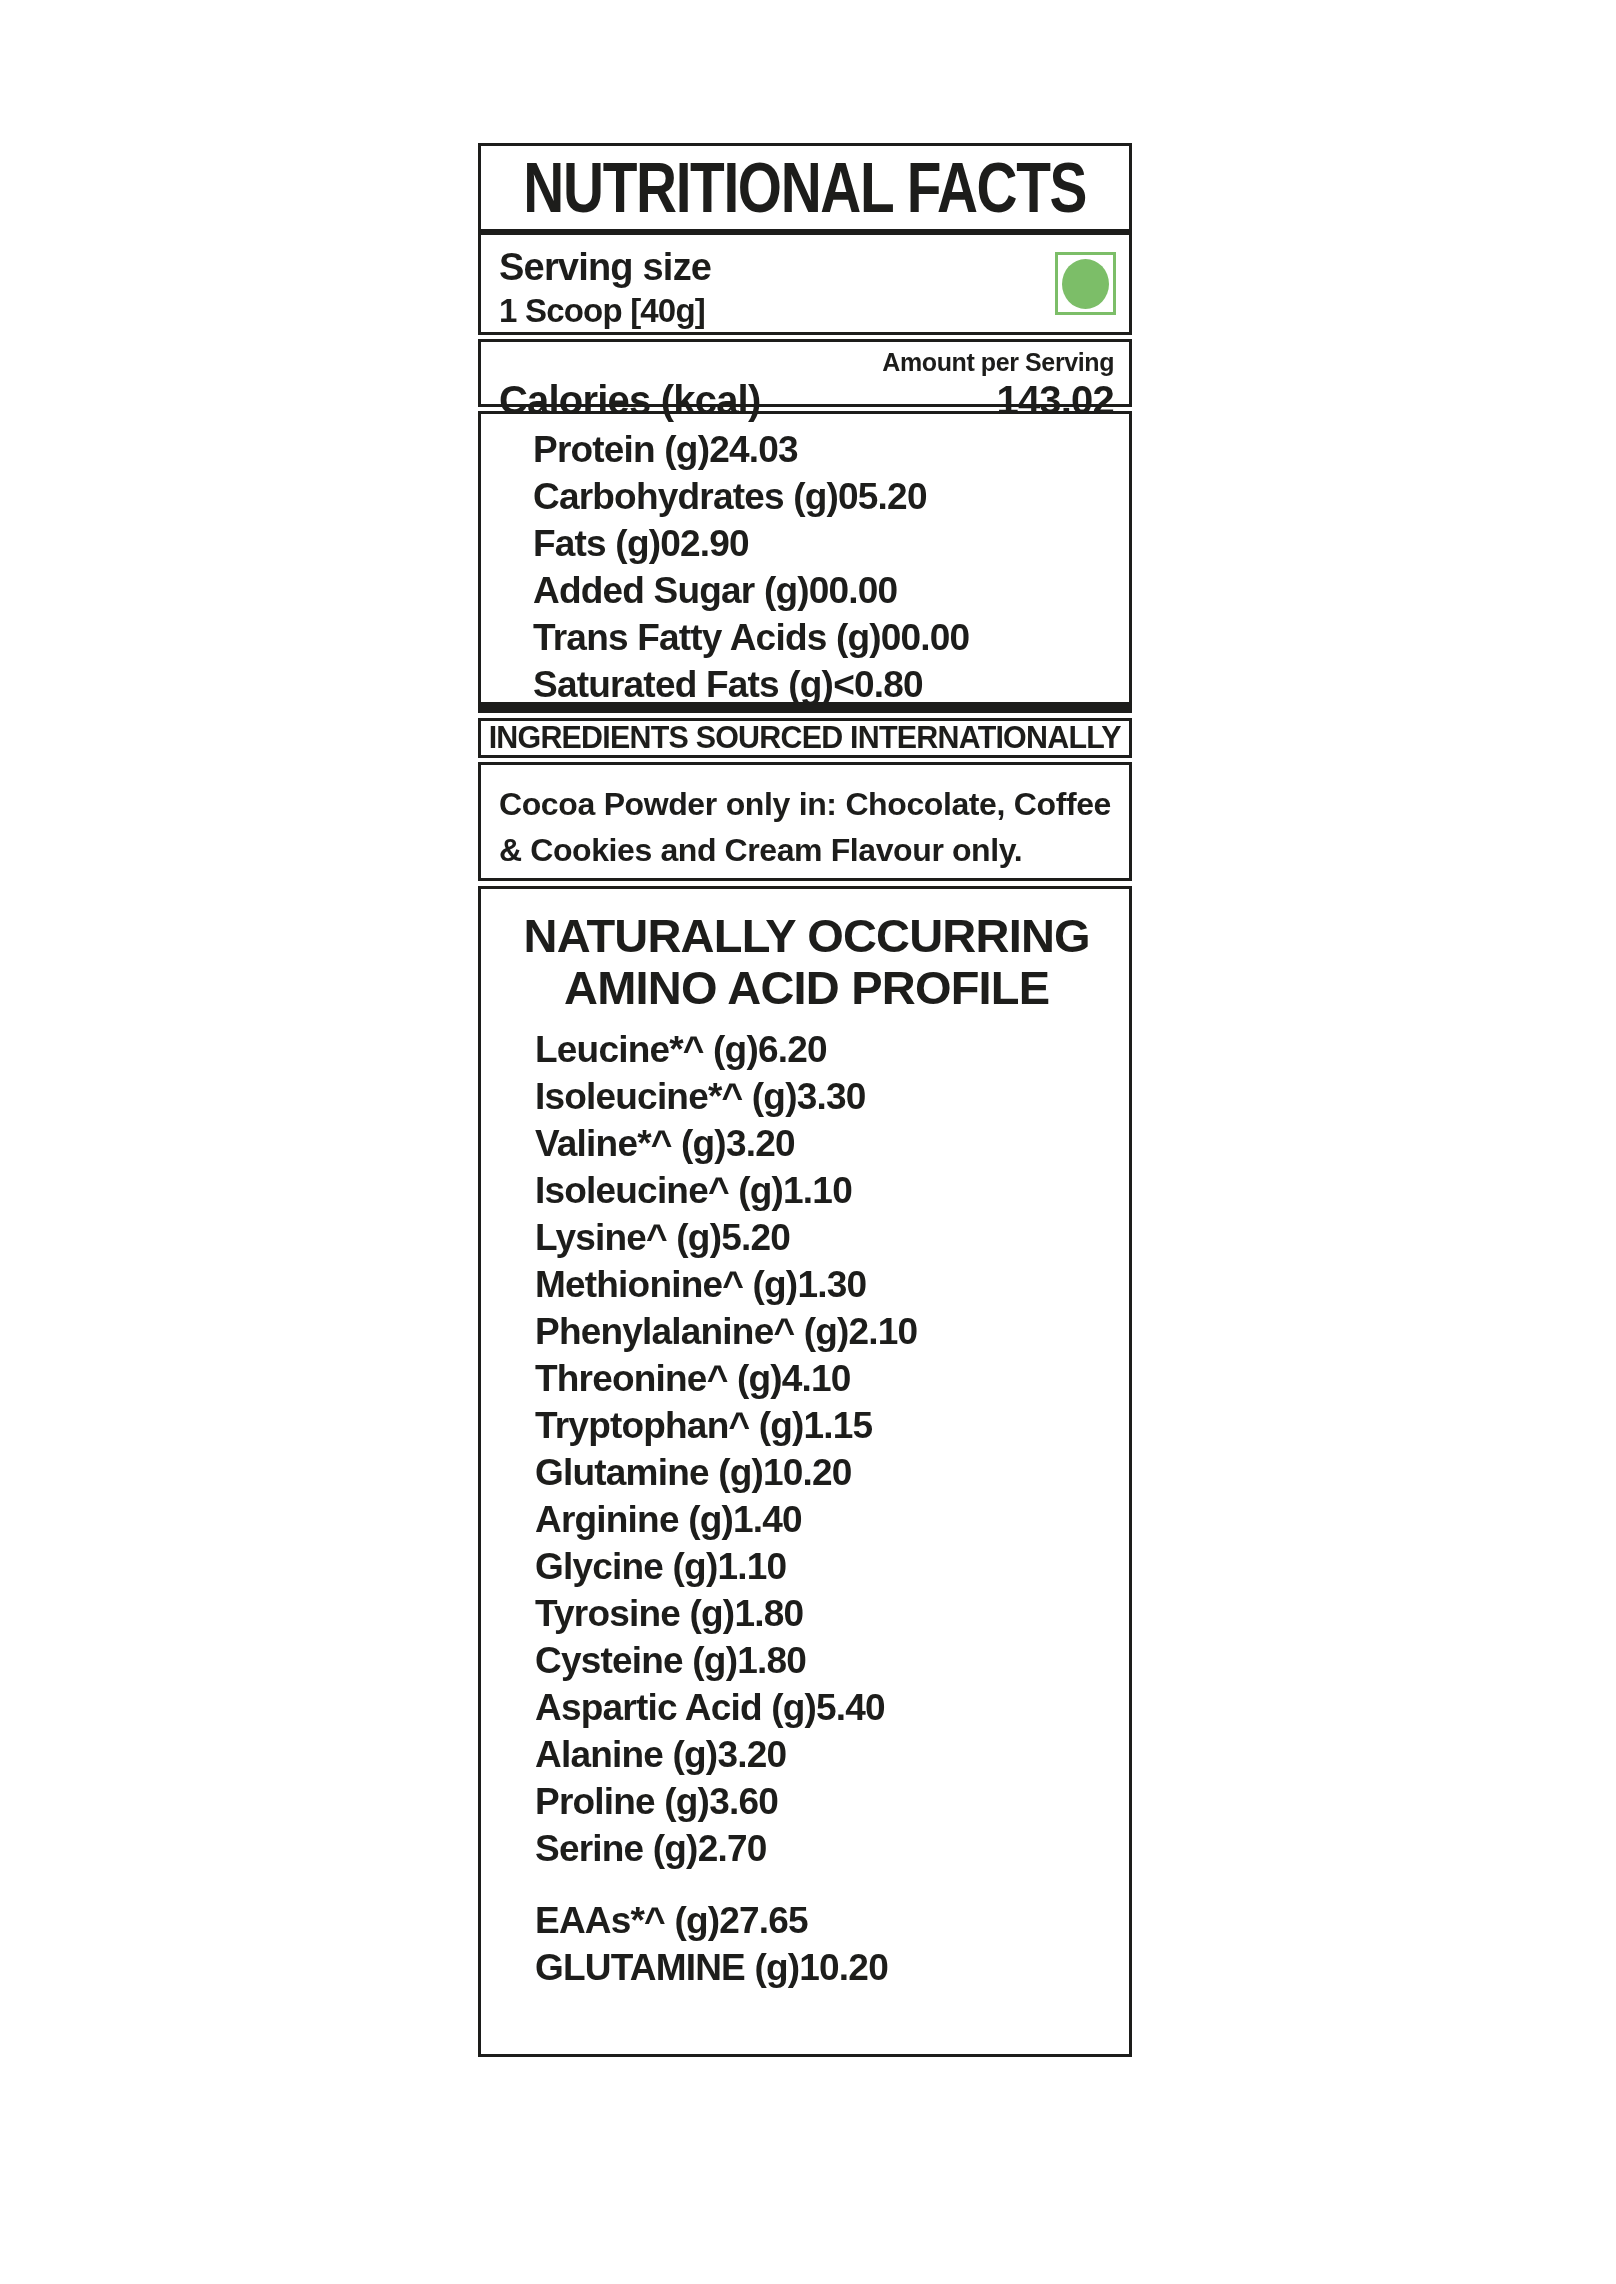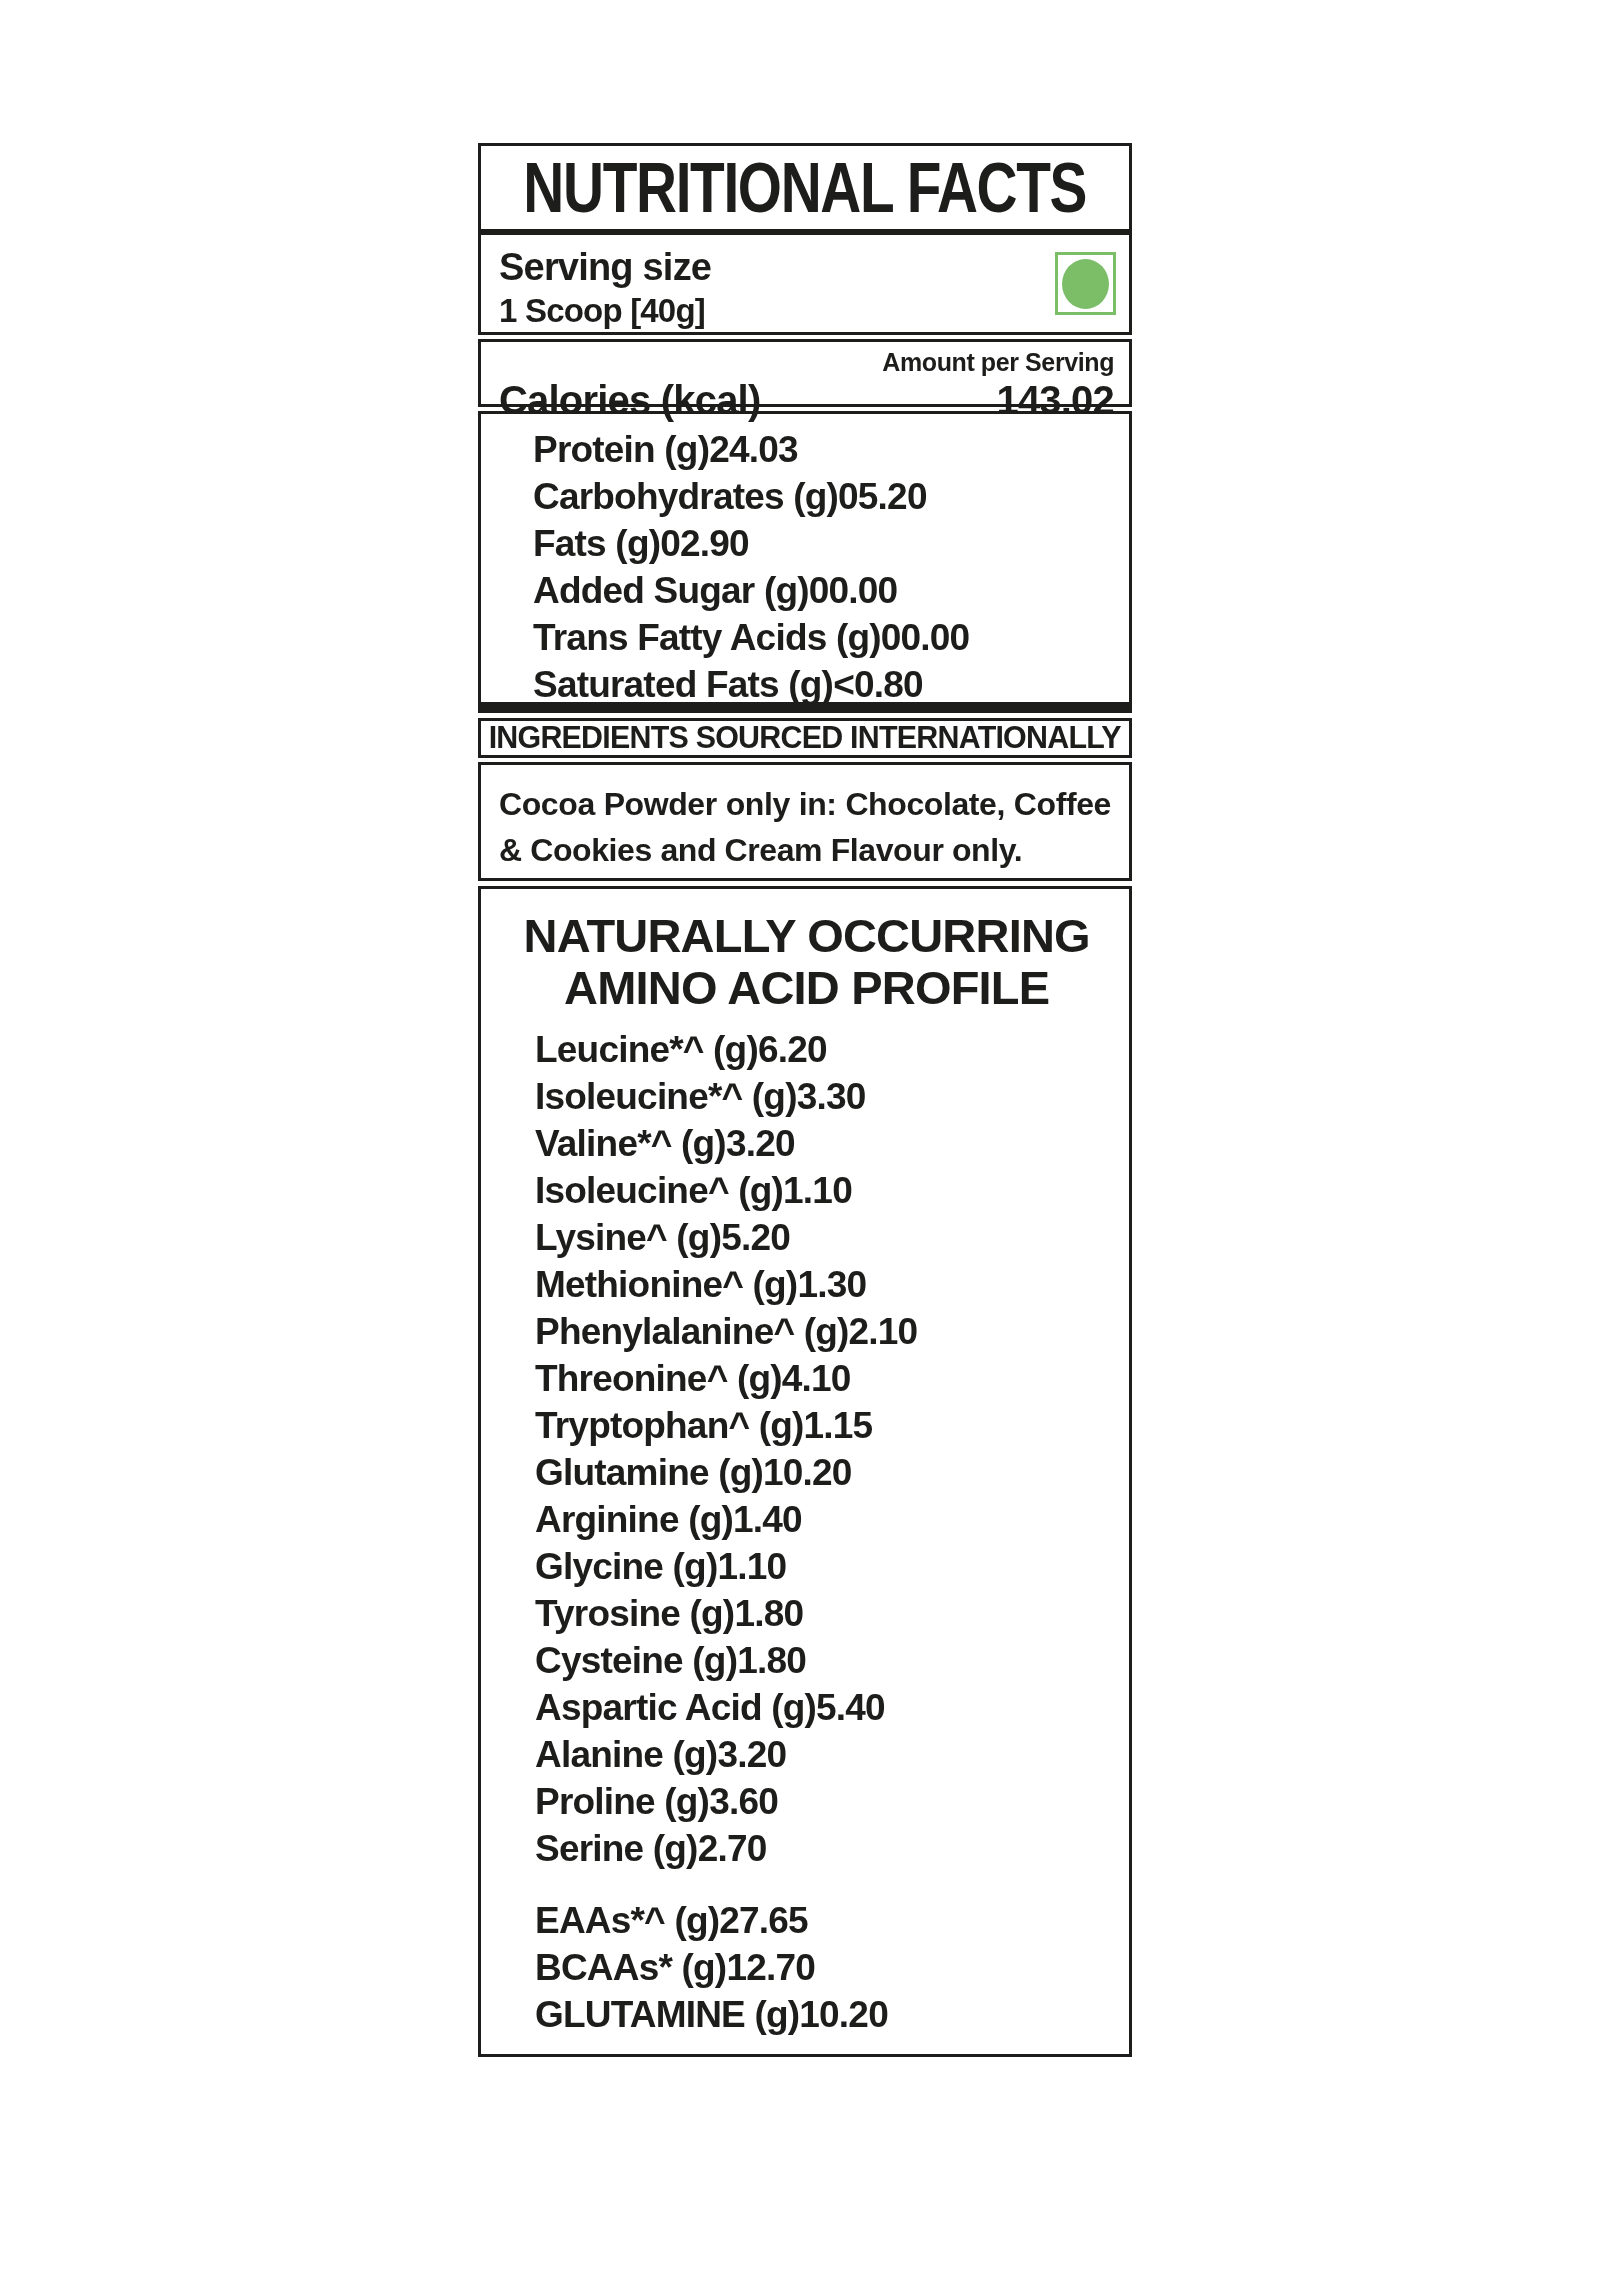--- a/index.html
+++ b/index.html
@@ -276,24 +276,20 @@
           <span>2.70</span>
         </div>
       </div>
     <div class="amino-summary">
 
         <div class="data-row">
           <span>EAAs*^ (g)</span>
           <span>27.65</span>
         </div>
 
-        <div class="data-row">
-          <span>BCAAs* (g)</span>
-          <span>12.70</span>
-        </div>
 
         <div class="data-row">
           <span>GLUTAMINE (g)</span>
           <span>10.20</span>
         </div>
       </div>
   </div>
 
 </div>
 

